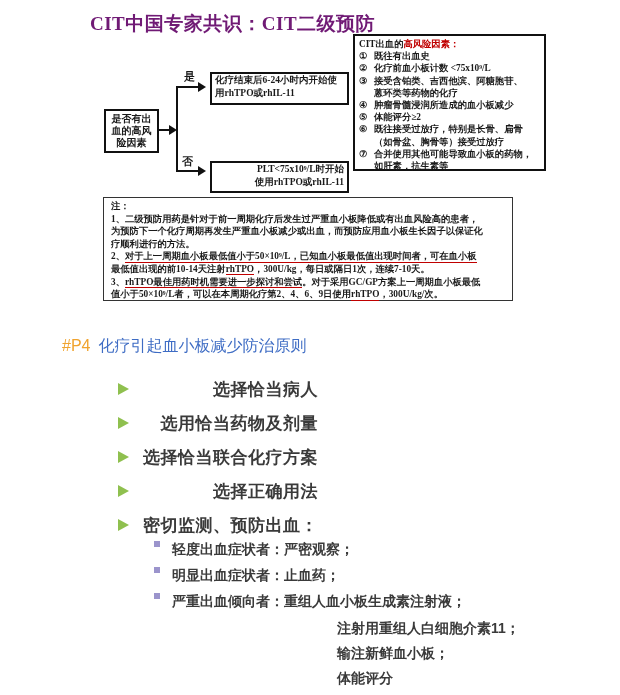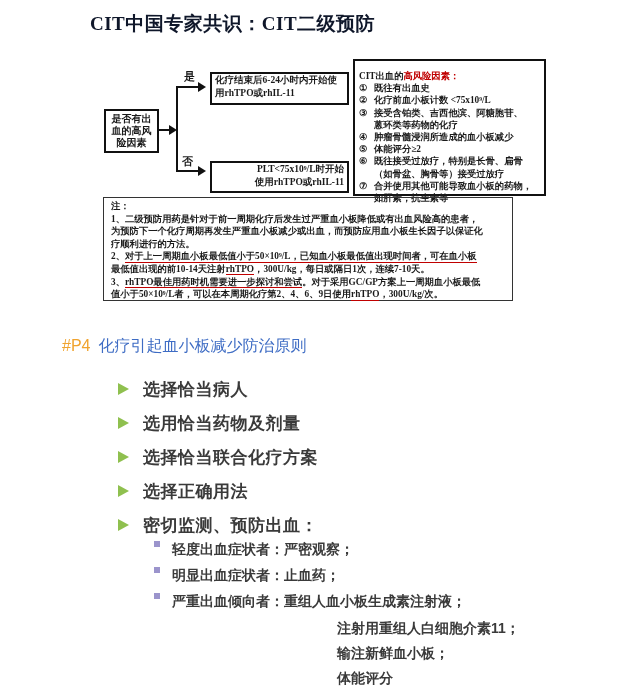--- a/index.html
+++ b/index.html
@@ -14,21 +14,21 @@
   body{background:#fff;}
   .page{
     position:relative;width:620px;height:695px;background:#ffffff;overflow:hidden;
     font-family:"Liberation Serif","DejaVu Serif",serif;color:var(--ink);
   }
   .pre{white-space:pre-line;}
 
   
   .s1-title{
     position:absolute;left:90px;top:11px;
-    font-size:19px;font-weight:bold;letter-spacing:0.5px;color:#0f172a;
+    font-size:19px;font-weight:bold;letter-spacing:0.5px;color:#701a75;
   }
 
   
   .decision-box{
     position:absolute;left:104px;top:109px;width:55px;height:44px;
     border:2px solid #111;display:flex;align-items:center;justify-content:center;
     font-size:10px;line-height:12px;font-weight:bold;text-align:center;
   }
   .action-box{
     position:absolute;border:2px solid #111;background:#fff;
@@ -39,22 +39,22 @@
   .h-line{position:absolute;height:2px;background:#111;}
   .v-line{position:absolute;width:2px;background:#111;}
   .arrow-r{
     position:absolute;width:0;height:0;
     border-left:8px solid #111;border-top:5px solid transparent;border-bottom:5px solid transparent;
   }
   .flow-label{position:absolute;font-size:11px;font-weight:bold;}
 
   
   .risk-box{
-    position:absolute;left:353px;top:59px;width:193px;height:137px;
-    border:2px solid #111;padding:9px 4px;font-size:9.3px;line-height:12.2px;font-weight:bold;
+    position:absolute;left:353px;top:34px;width:193px;height:137px;
+    border:2px solid #111;padding:2px 4px;font-size:9.3px;line-height:12.2px;font-weight:bold;
   }
   .risk-title{margin-bottom:0;}
   .risk-title .red{color:var(--accent-red);}
   .risk-item{display:flex;}
   .risk-marker{width:15px;flex:0 0 15px;}
   .risk-text{flex:1;}
 
   
   .note-box{
     position:absolute;left:103px;top:197px;width:410px;height:104px;
@@ -65,21 +65,21 @@
 
   
   .s2-heading{
     position:absolute;left:62px;top:336px;
     font-family:"Liberation Sans","DejaVu Sans",sans-serif;font-size:16px;
   }
   .s2-heading .tag{color:var(--tag-orange);margin-right:8px;}
   .s2-heading .head{color:var(--heading-blue);}
 
   .bullets{position:absolute;left:118px;top:379px;font-family:"Liberation Sans","DejaVu Sans",sans-serif;}
-  .bullet-item{display:flex;align-items:center;height:20px;margin-bottom:14px;}
+  .bullet-item{display:flex;align-items:center;height:20px;margin-bottom:14px;justify-content:space-between;}
   .tri{
     width:0;height:0;flex:0 0 auto;
     border-left:11px solid var(--bullet-green);
     border-top:6px solid transparent;border-bottom:6px solid transparent;
     margin-right:14px;
   }
   .bullet-text{font-size:17px;font-weight:bold;color:#3a3a3a;letter-spacing:0.5px;}
 
   .subbullets{position:absolute;left:154px;top:541px;font-family:"Liberation Sans","DejaVu Sans",sans-serif;}
   .sub-item{display:flex;height:18px;margin-bottom:8px;}

